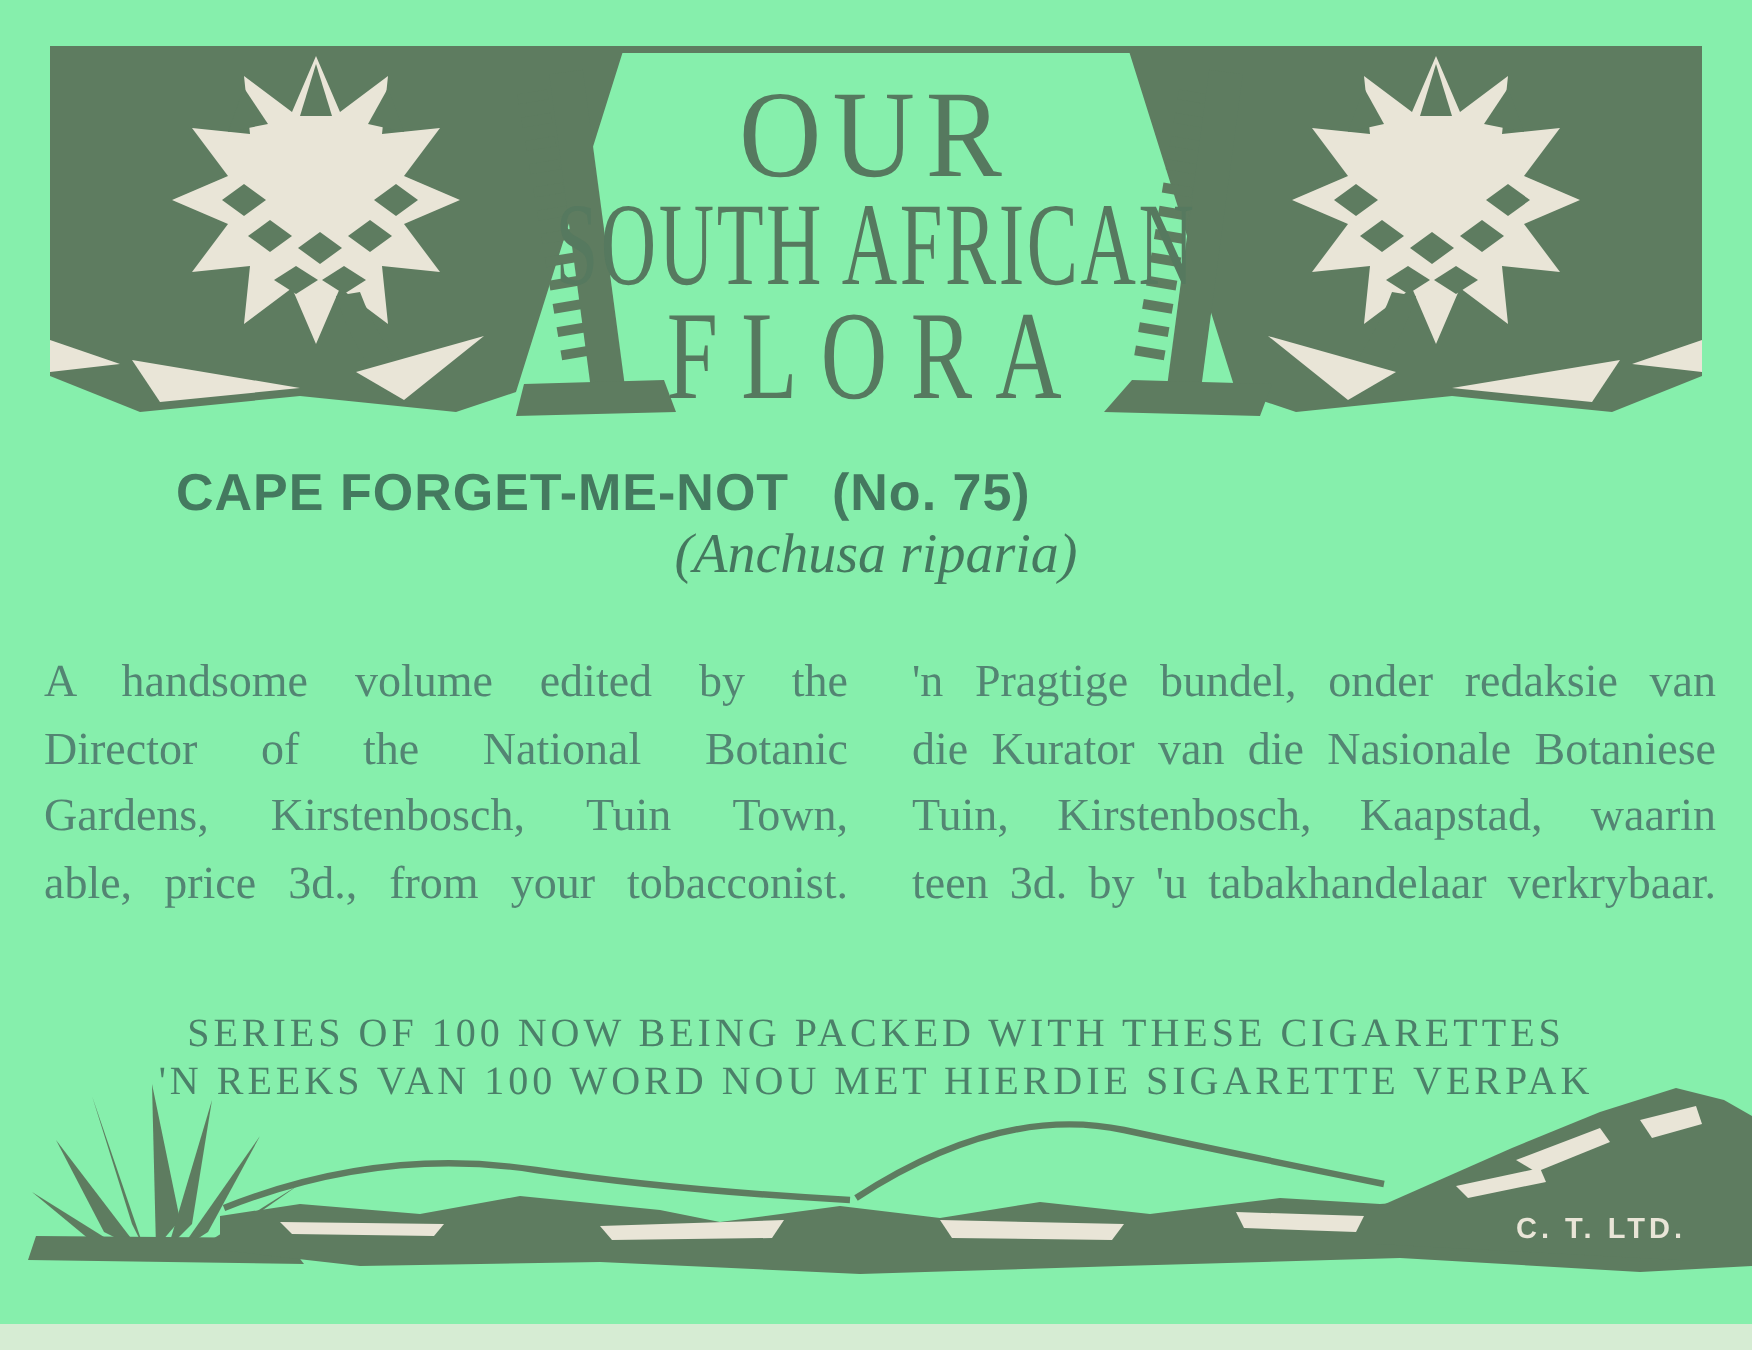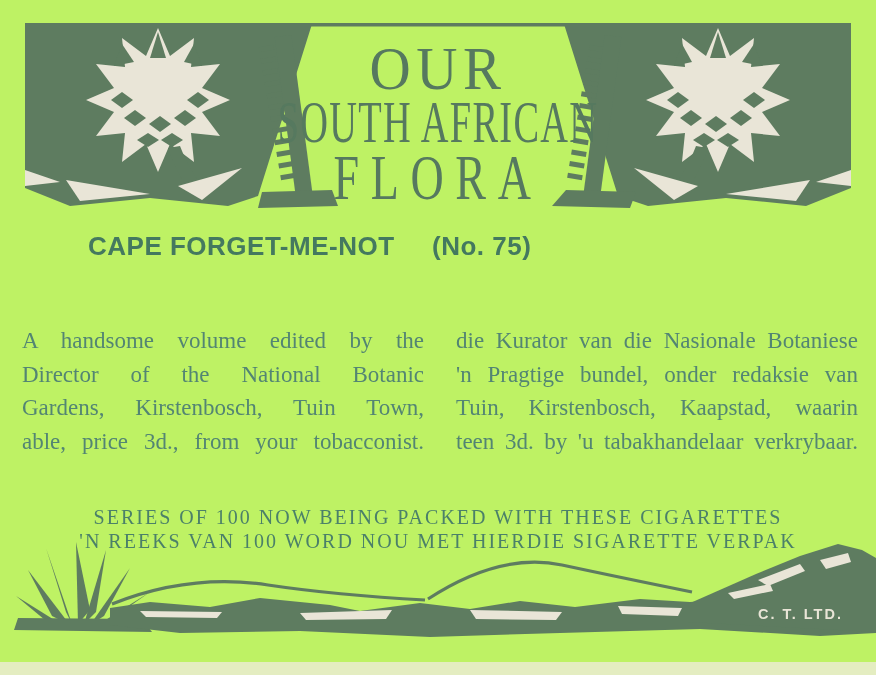--- a/index.html
+++ b/index.html
@@ -1,18 +1,18 @@
 <!DOCTYPE html>
 <html><head>
 <meta charset="utf-8">
 <style>
   html,body{margin:0;padding:0;background:#d8d4c6;}
   #card{
     position:relative;width:876px;height:675px;overflow:hidden;
-    background:#bef264;
+    background:#86efac;
     font-family:"Liberation Serif",serif;
   }
   #card::after{ 
     content:"";position:absolute;left:0;right:0;bottom:0;height:13px;
     background:#f0ebe0;opacity:.75;pointer-events:none;
   }
   svg{display:block;position:absolute;left:0;}
   #header-art{top:0;}
   #footer-art{top:540px;}
 
@@ -26,21 +26,21 @@
   #title2{top:93px;font-size:59px;letter-spacing:2px;transform:scaleX(.65);}
   #title3{top:147px;font-size:63px;letter-spacing:16px;transform:scaleX(.73);}
 
   
   .head-item{
     position:absolute;top:233px;font-family:"Liberation Sans",sans-serif;
     font-weight:bold;font-size:26px;color:#44795f;white-space:nowrap;
     letter-spacing:.5px;line-height:1;margin-left:12px;
   }
   #name-en{left:76px;}
-  #card-no{left:420px;}
+  #card-no{left:404px;}
   #name-af{left:611px;}
   #latin{
     position:absolute;top:262px;left:0;right:0;text-align:center;
     font-family:"Liberation Serif",serif;font-style:italic;
     font-size:28px;color:#45785f;line-height:1.15;
   }
 
   
   .col{
     position:absolute;top:324px;width:402px;
@@ -106,30 +106,31 @@
       </g>
     </g>
   </svg>
 
   <div id="title1" class="title-line">OUR</div>
   <div id="title2" class="title-line">SOUTH AFRICAN</div>
   <div id="title3" class="title-line">FLORA</div>
 
   <div id="name-en" class="head-item">CAPE FORGET-ME-NOT</div>
   <div id="card-no" class="head-item">(No. 75)</div>
+  <div id="latin">(Anchusa riparia)</div>
 
   <div id="col-en" class="col">
     <div class="jline">A handsome volume edited by the</div>
     <div class="jline">Director of the National Botanic</div>
     <div class="jline">Gardens, Kirstenbosch, Tuin Town,</div>
     <div class="jline">able, price 3d., from your tobacconist.</div>
   </div>
   <div id="col-af" class="col">
+    <div class="jline">'n Pragtige bundel, onder redaksie van</div>
     <div class="jline">die Kurator van die Nasionale Botaniese</div>
-    <div class="jline">'n Pragtige bundel, onder redaksie van</div>
     <div class="jline">Tuin, Kirstenbosch, Kaapstad, waarin</div>
     <div class="jline">teen 3d. by 'u tabakhandelaar verkrybaar.</div>
   </div>
 
   <div id="series">
     <div>SERIES OF 100 NOW BEING PACKED WITH THESE CIGARETTES</div>
     <div>'N REEKS VAN 100 WORD NOU MET HIERDIE SIGARETTE VERPAK</div>
   </div>
 
   <svg id="footer-art" width="876" height="135" viewBox="0 0 876 135">

